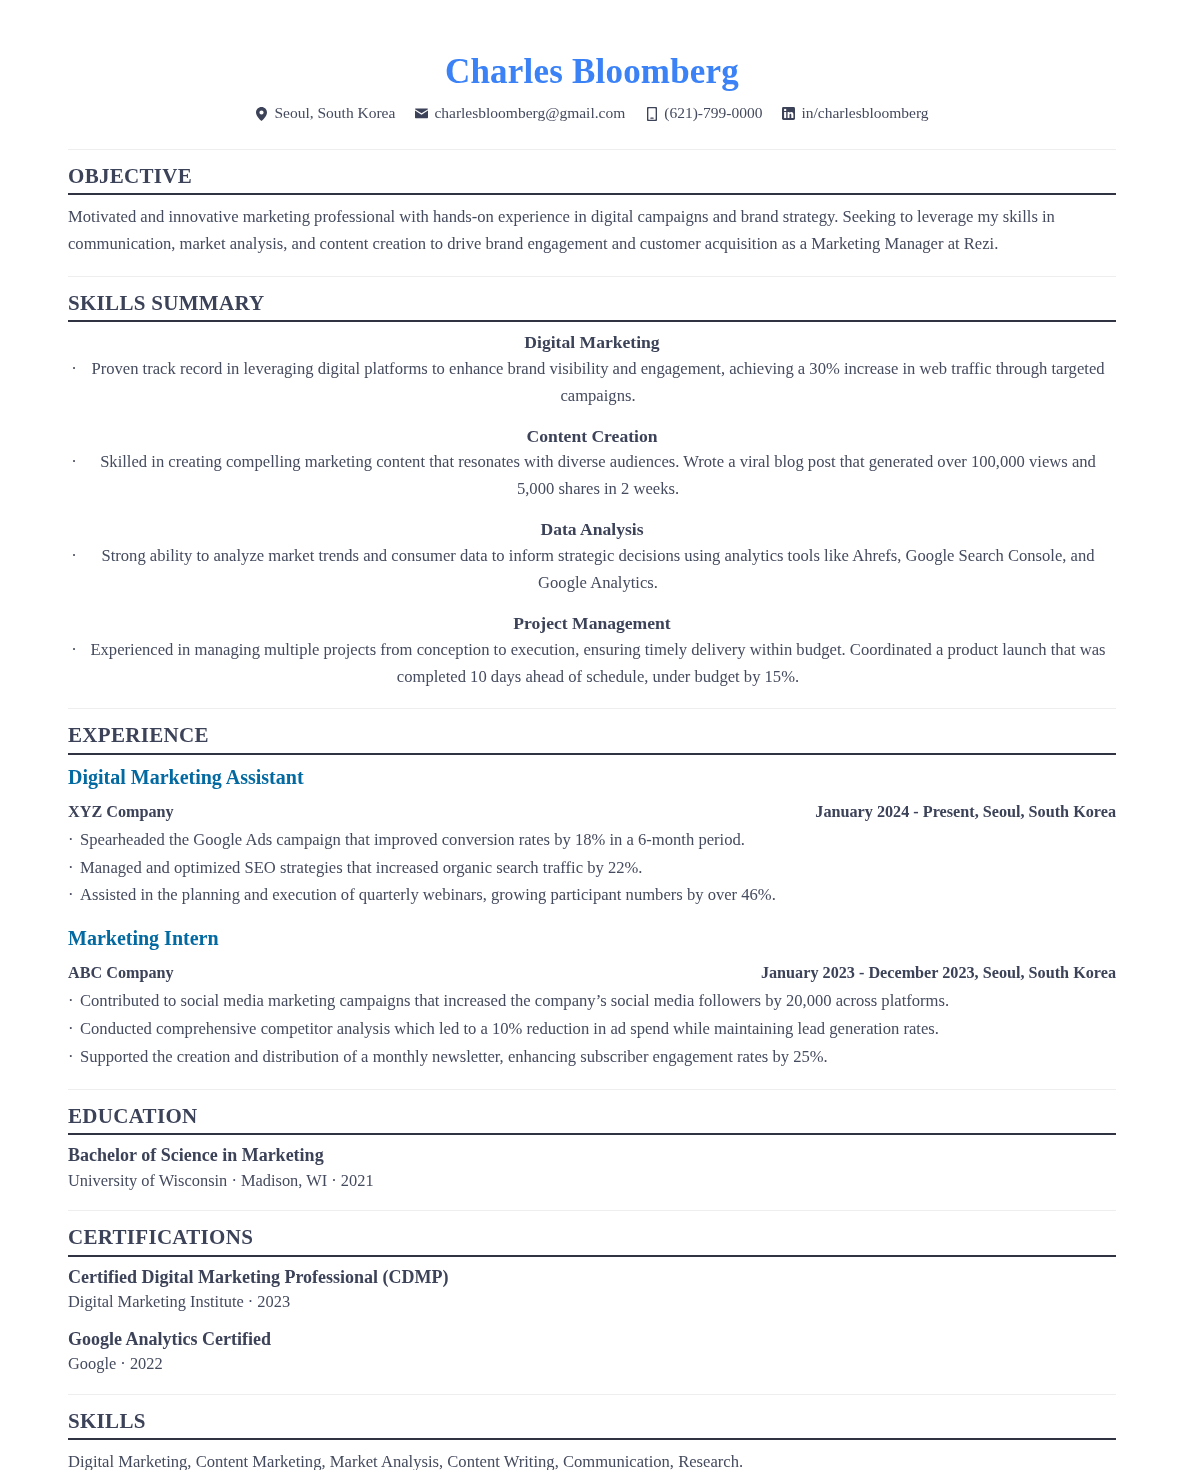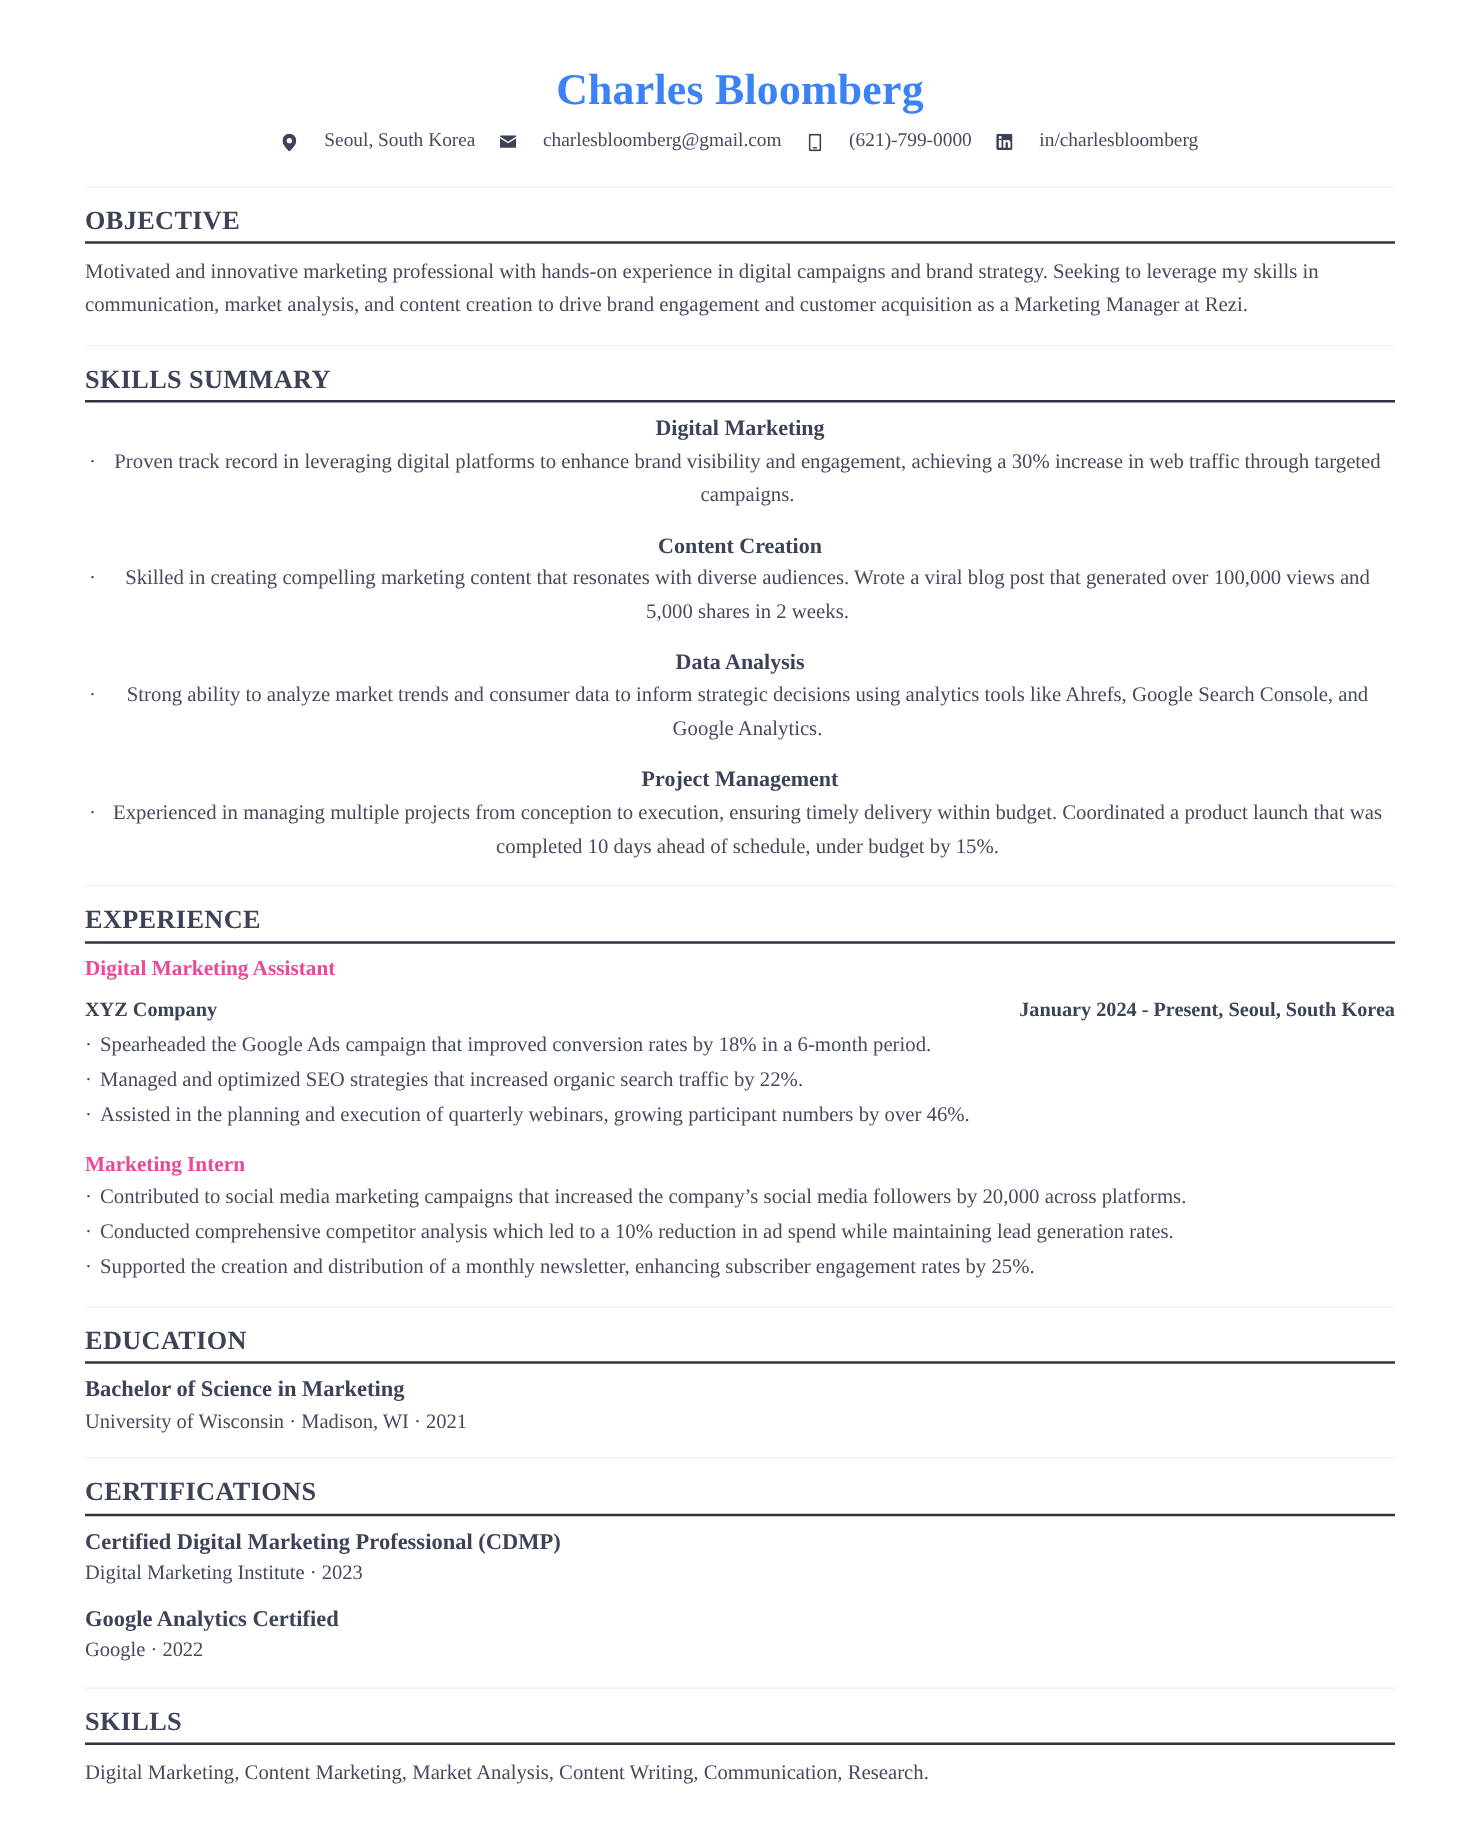--- a/index.html
+++ b/index.html
@@ -38,21 +38,21 @@
     align-items: center;
     flex-wrap: wrap;
     gap: 4px;
     font-size: 15.5px;
     color: #454b5e;
     line-height: 1.2;
   }
   .contact-item {
     display: inline-flex;
     align-items: center;
-    gap: 21px;
+    gap: 6px;
     padding: 0 8px;
     white-space: nowrap;
   }
   .contact-item .ico {
     display: inline-flex;
     align-items: center;
     justify-content: center;
     width: 13px;
     height: 15px;
     color: #3c4258;
@@ -110,23 +110,23 @@
     flex: 0 0 auto;
     width: 12px;
     color: #454b5e;
   }
   .bullet .btext { flex: 1 1 auto; }
 
   
   .job { margin-bottom: 16px; }
   .job:last-child { margin-bottom: 2px; }
   .job-title {
-    font-size: 17px;
-    font-weight: bold;
-    color: #ec4899;
+    font-size: 20px;
+    font-weight: bold;
+    color: #0369a1;
     line-height: 1.3;
     margin: 0 0 1px 0;
   }
   .job-meta {
     display: flex;
     justify-content: space-between;
     align-items: baseline;
     gap: 20px;
     margin: 12px 0 4px 0;
   }
@@ -282,20 +282,24 @@
         <span class="btext">Managed and optimized SEO strategies that increased organic search traffic by 22%.</span>
       </div>
       <div class="bullet">
         <span class="dot">·</span>
         <span class="btext">Assisted in the planning and execution of quarterly webinars, growing participant numbers by over 46%.</span>
       </div>
     </div>
 
     <div class="job">
       <div class="job-title">Marketing Intern</div>
+      <div class="job-meta">
+        <span class="job-company">ABC Company</span>
+        <span class="job-dates">January 2023 - December 2023,  Seoul, South Korea</span>
+      </div>
       <div class="bullet">
         <span class="dot">·</span>
         <span class="btext">Contributed to social media marketing campaigns that increased the company’s social media followers by 20,000 across platforms.</span>
       </div>
       <div class="bullet">
         <span class="dot">·</span>
         <span class="btext">Conducted comprehensive competitor analysis which led to a 10% reduction in ad spend while maintaining lead generation rates.</span>
       </div>
       <div class="bullet">
         <span class="dot">·</span>

